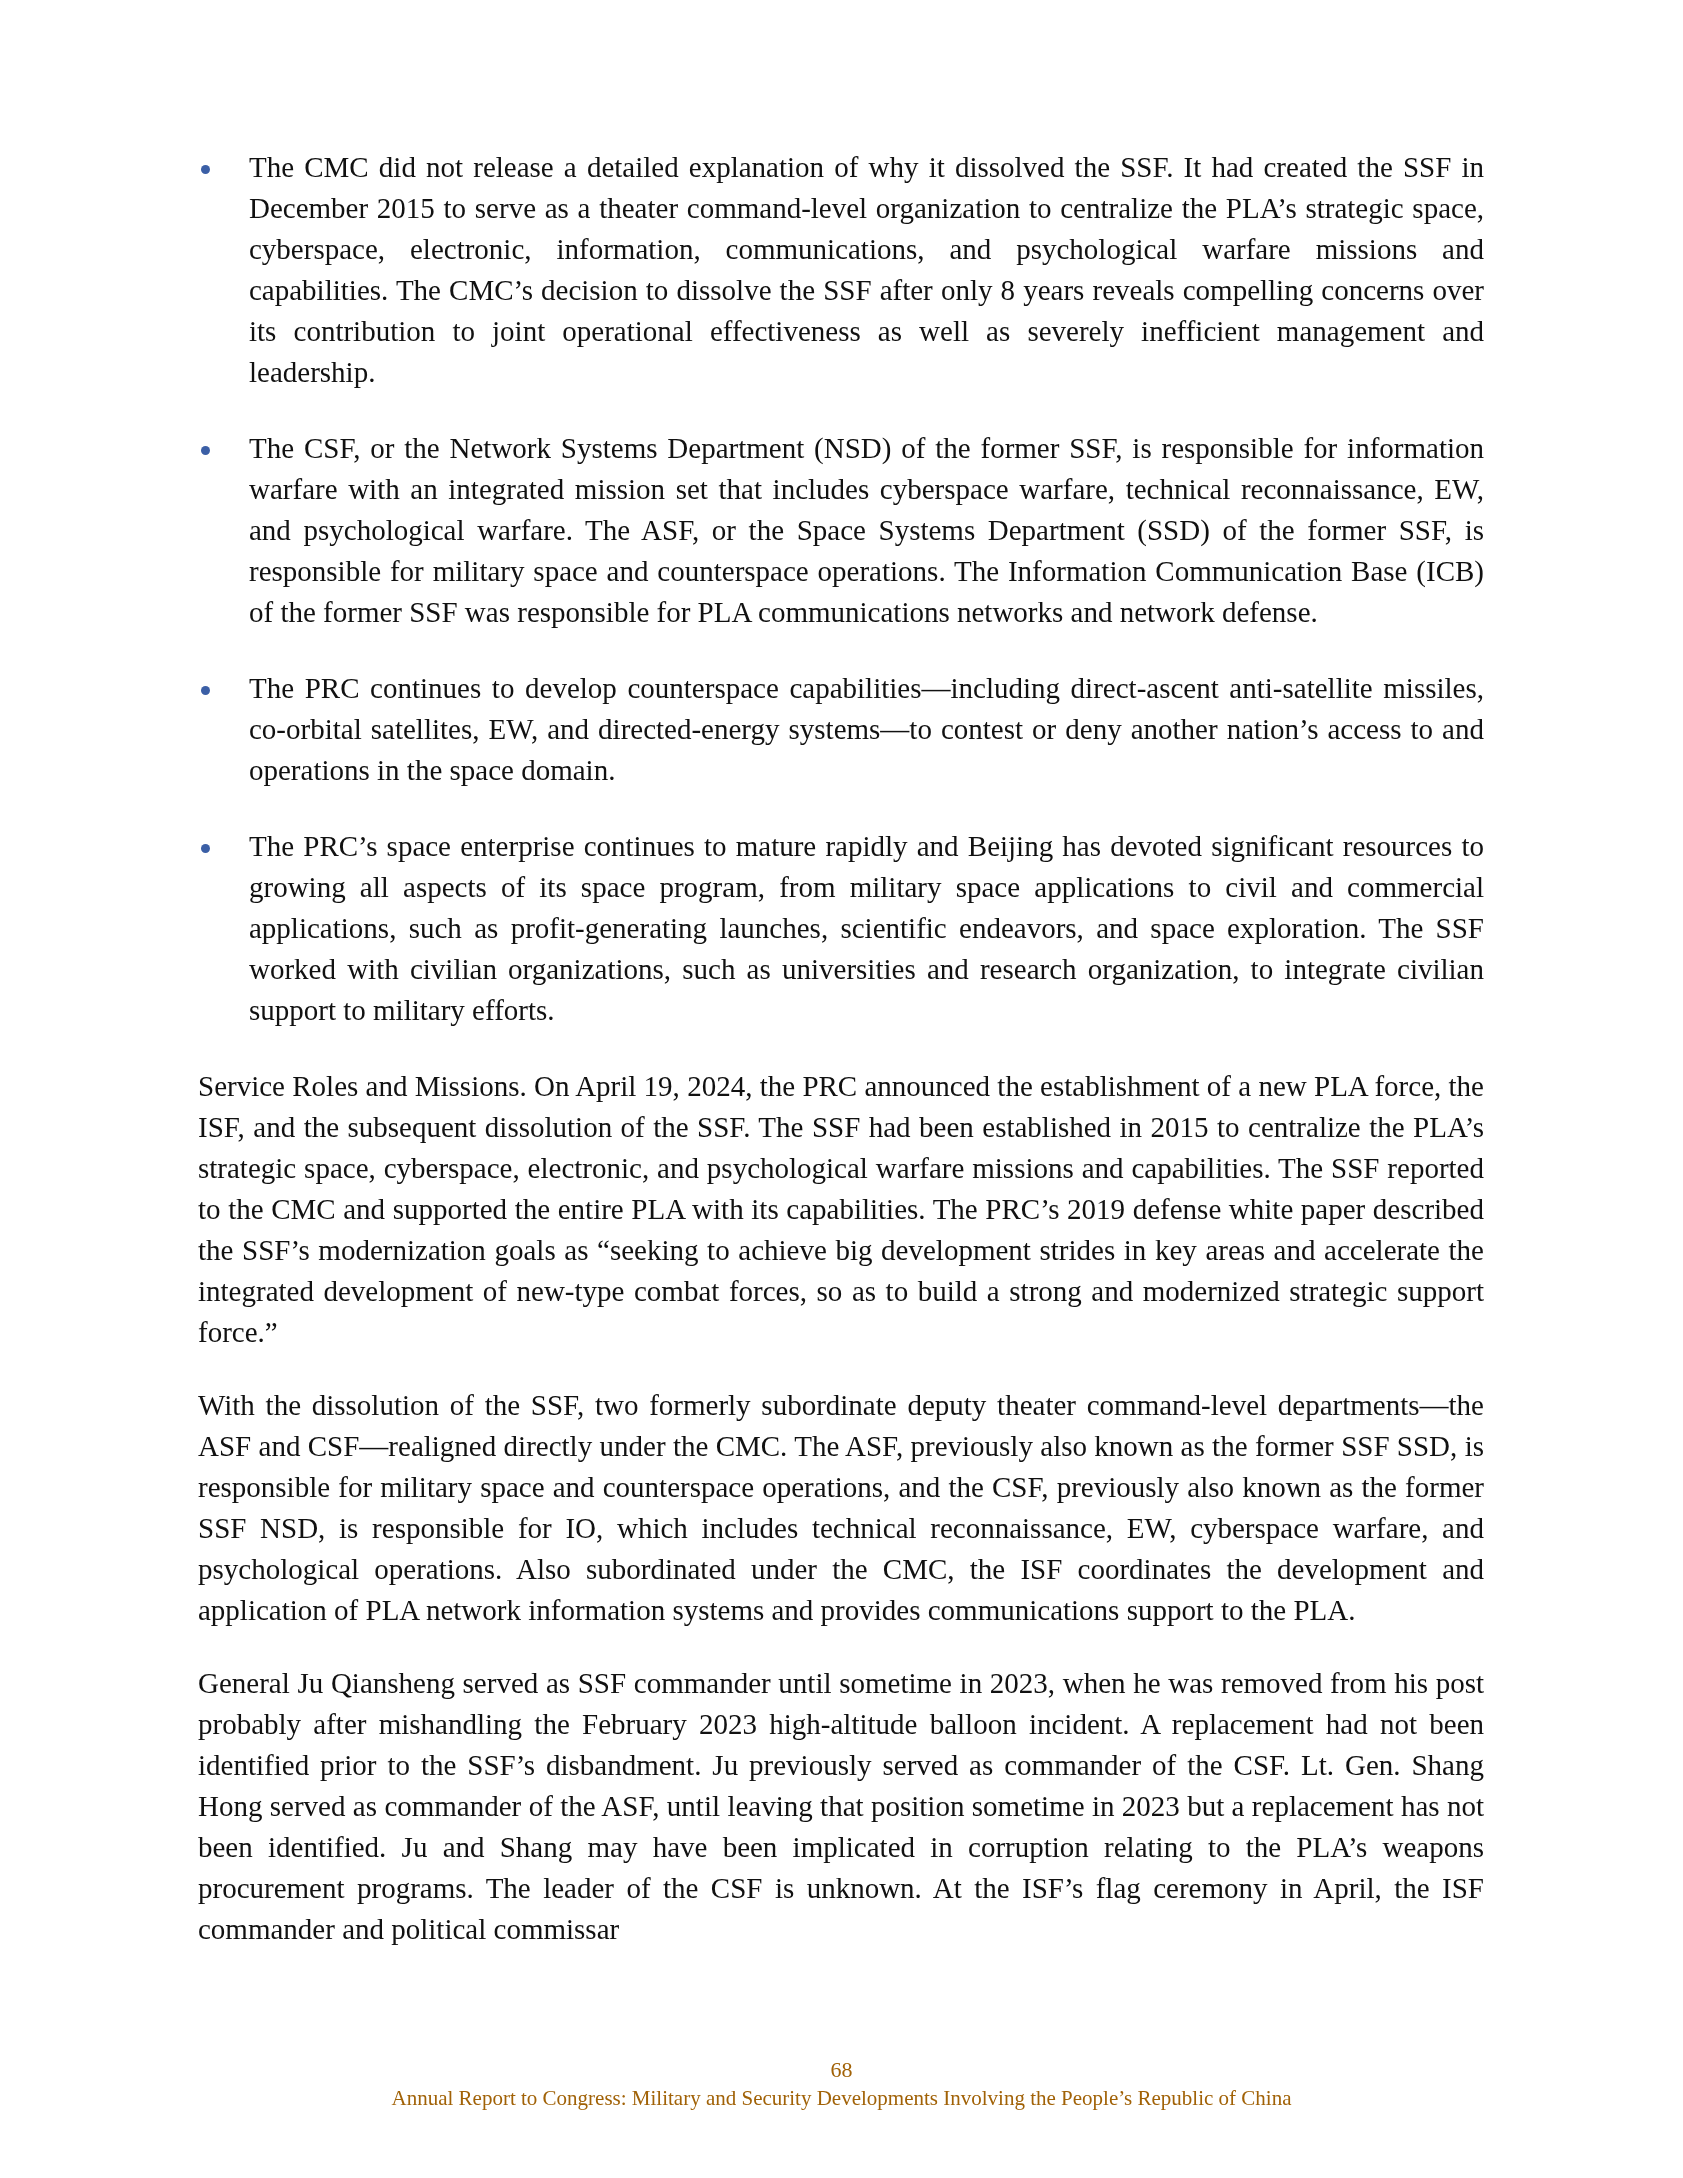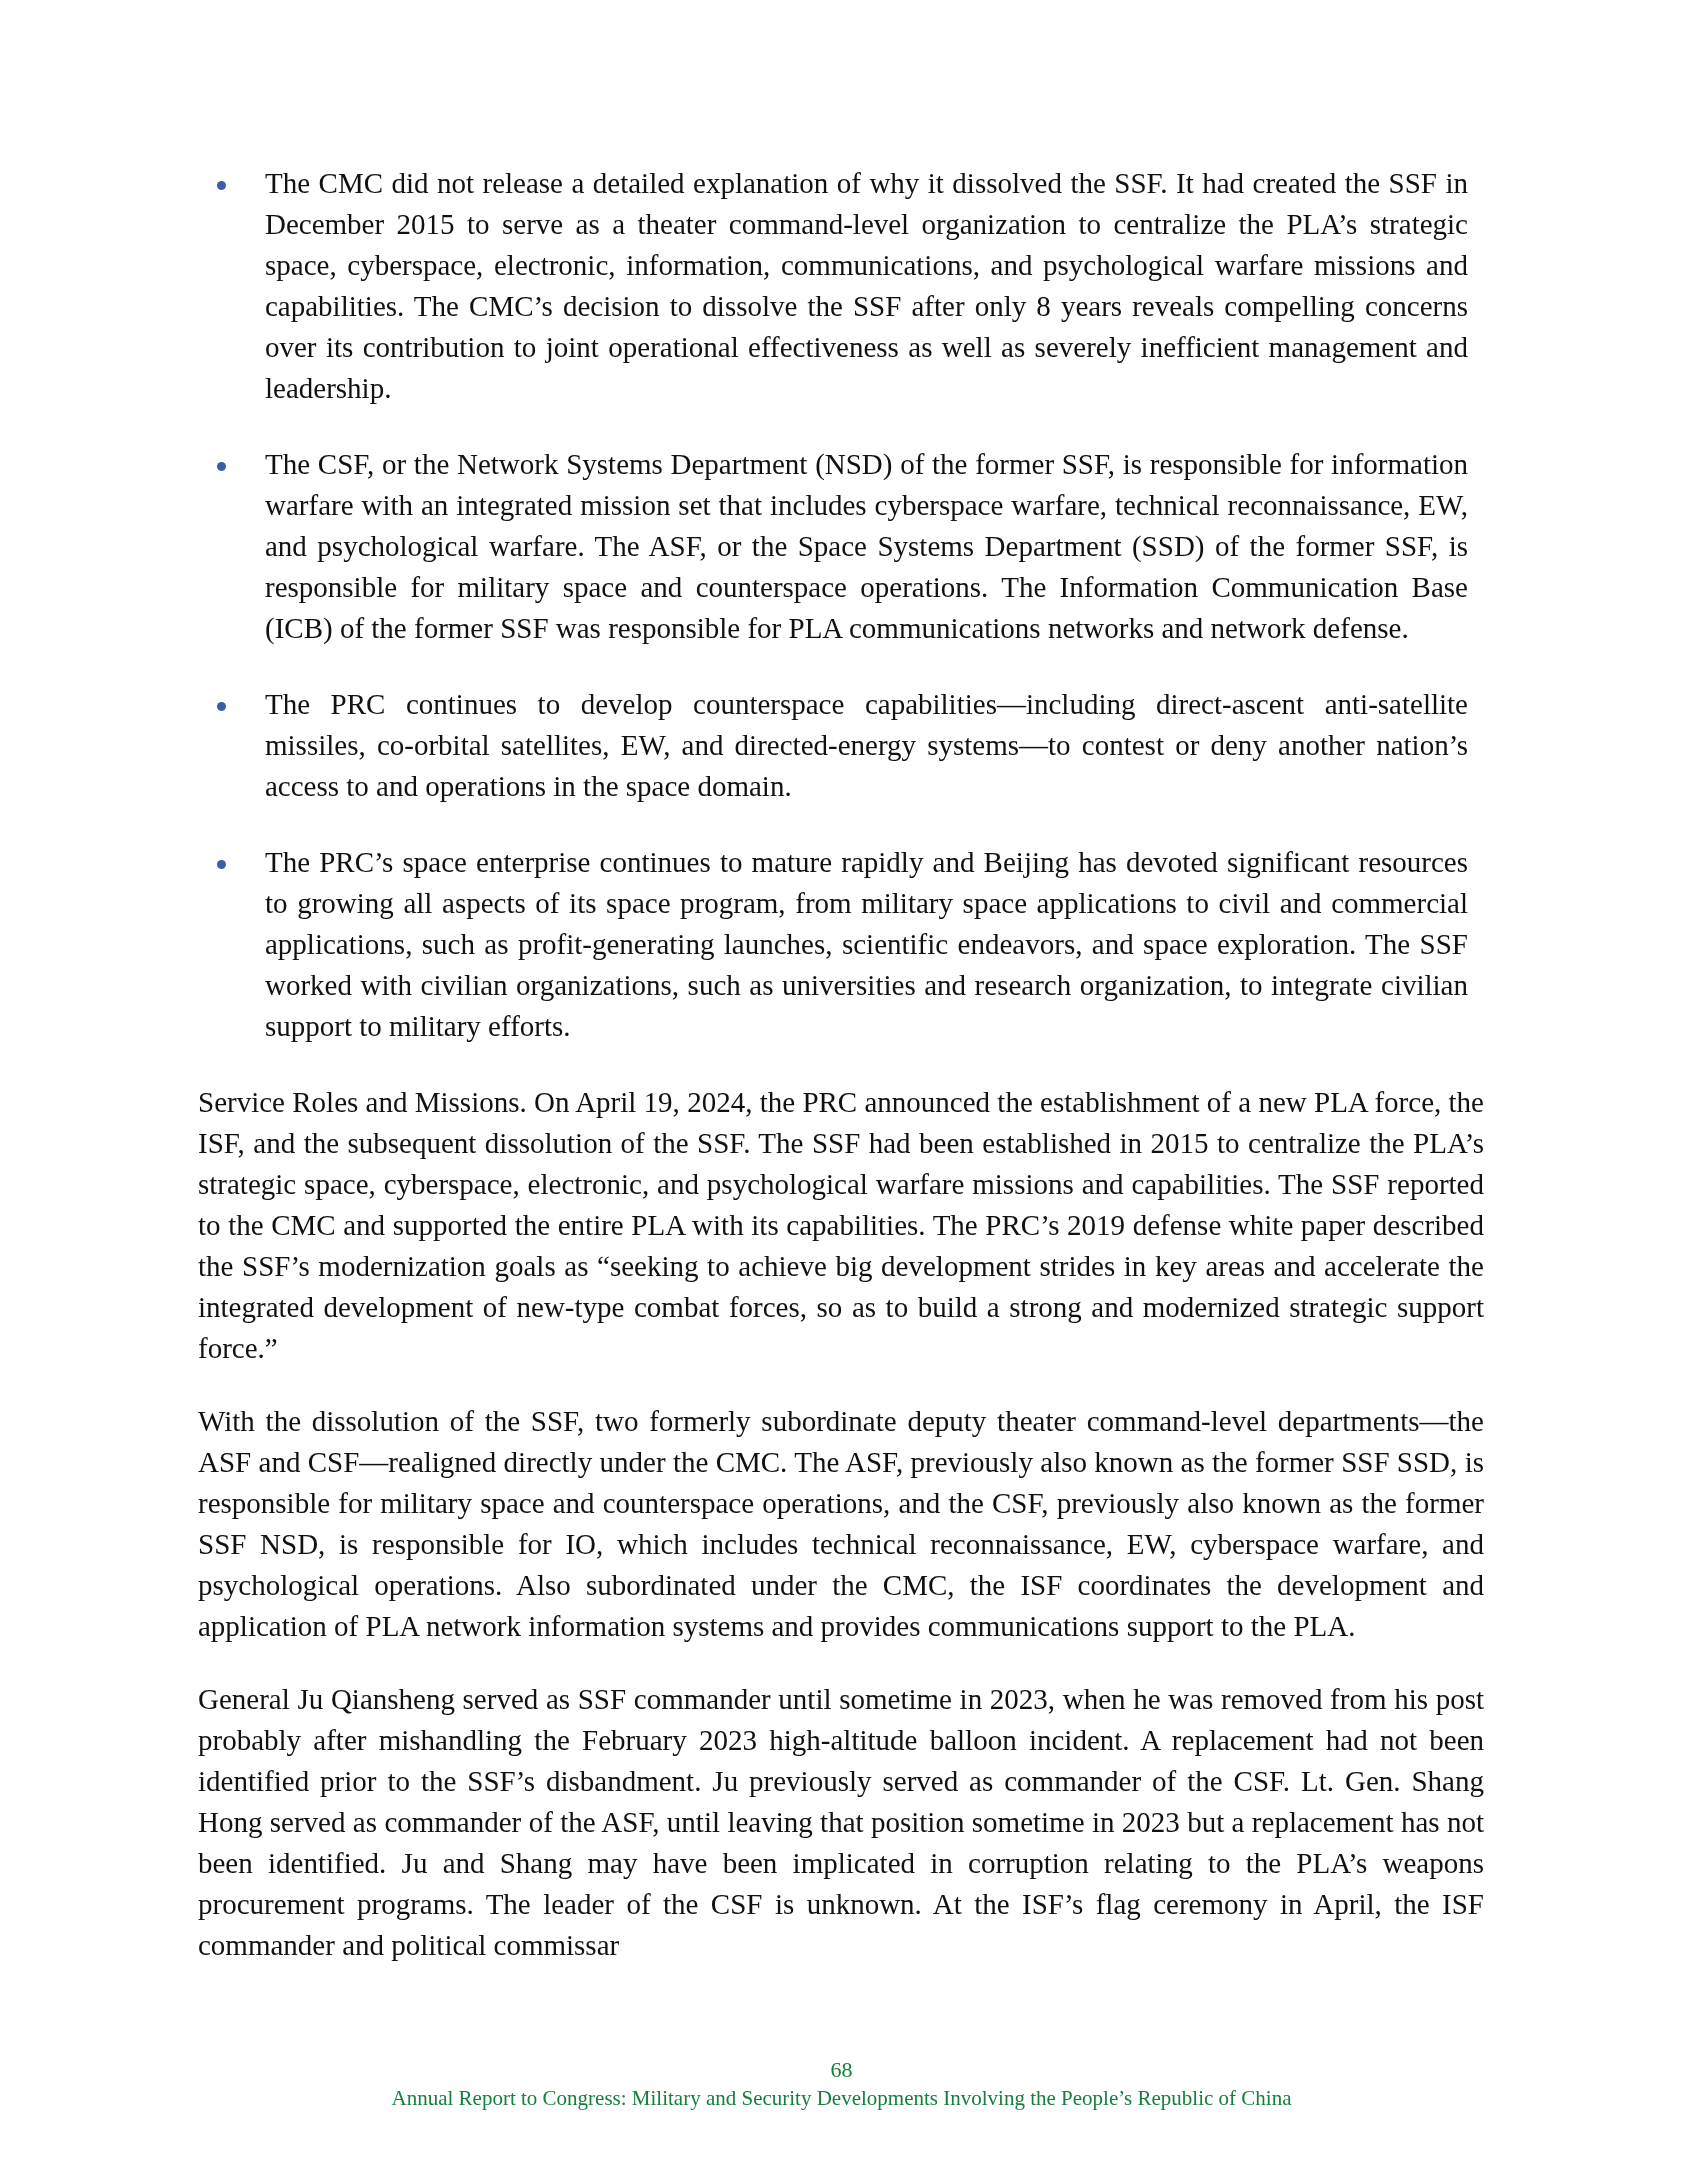--- a/index.html
+++ b/index.html
@@ -1,29 +1,29 @@
 <!DOCTYPE html>
 <html><head>
 <meta charset="utf-8">
 <style>
   html, body { margin: 0; padding: 0; background: #ffffff; }
   body { width: 1683px; height: 2178px; position: relative; overflow: hidden;
          font-family: "Liberation Serif", "DejaVu Serif", serif; color: #111111; }
   .page { position: absolute; left: 0; top: 0; width: 1683px; height: 2178px; }
   .content { position: absolute; left: 198px; top: 147px; width: 1286px;
              font-size: 29px; line-height: 41px; }
-  .bullet-list { list-style: none; margin: 16px; padding: 0; }
+  .bullet-list { list-style: none; margin: 0; padding: 0; }
   .bullet-item { position: relative; padding-left: 51px; margin: 0 0 35px 0;
                  text-align: justify; }
   .bullet-dot { position: absolute; left: 3px; top: 18px; width: 9px; height: 9px;
                 border-radius: 50%; background: #3b5fa6; }
   .para { margin: 0 0 32px 0; text-align: justify; }
   .para b { font-weight: normal; }
   .footer { position: absolute; left: 0; width: 1683px; text-align: center;
-            color: #15803d; font-family: "Liberation Serif", serif; }
+            color: #a16207; font-family: "Liberation Serif", serif; }
   .page-number { top: 2057px; font-size: 22px; line-height: 26px; }
   .footer-title { top: 2085px; font-size: 21px; line-height: 26px; }
 </style>
 </head>
 <body>
 
 <div class="page">
   <div class="content">
     <ul class="bullet-list">
       <li class="bullet-item">

